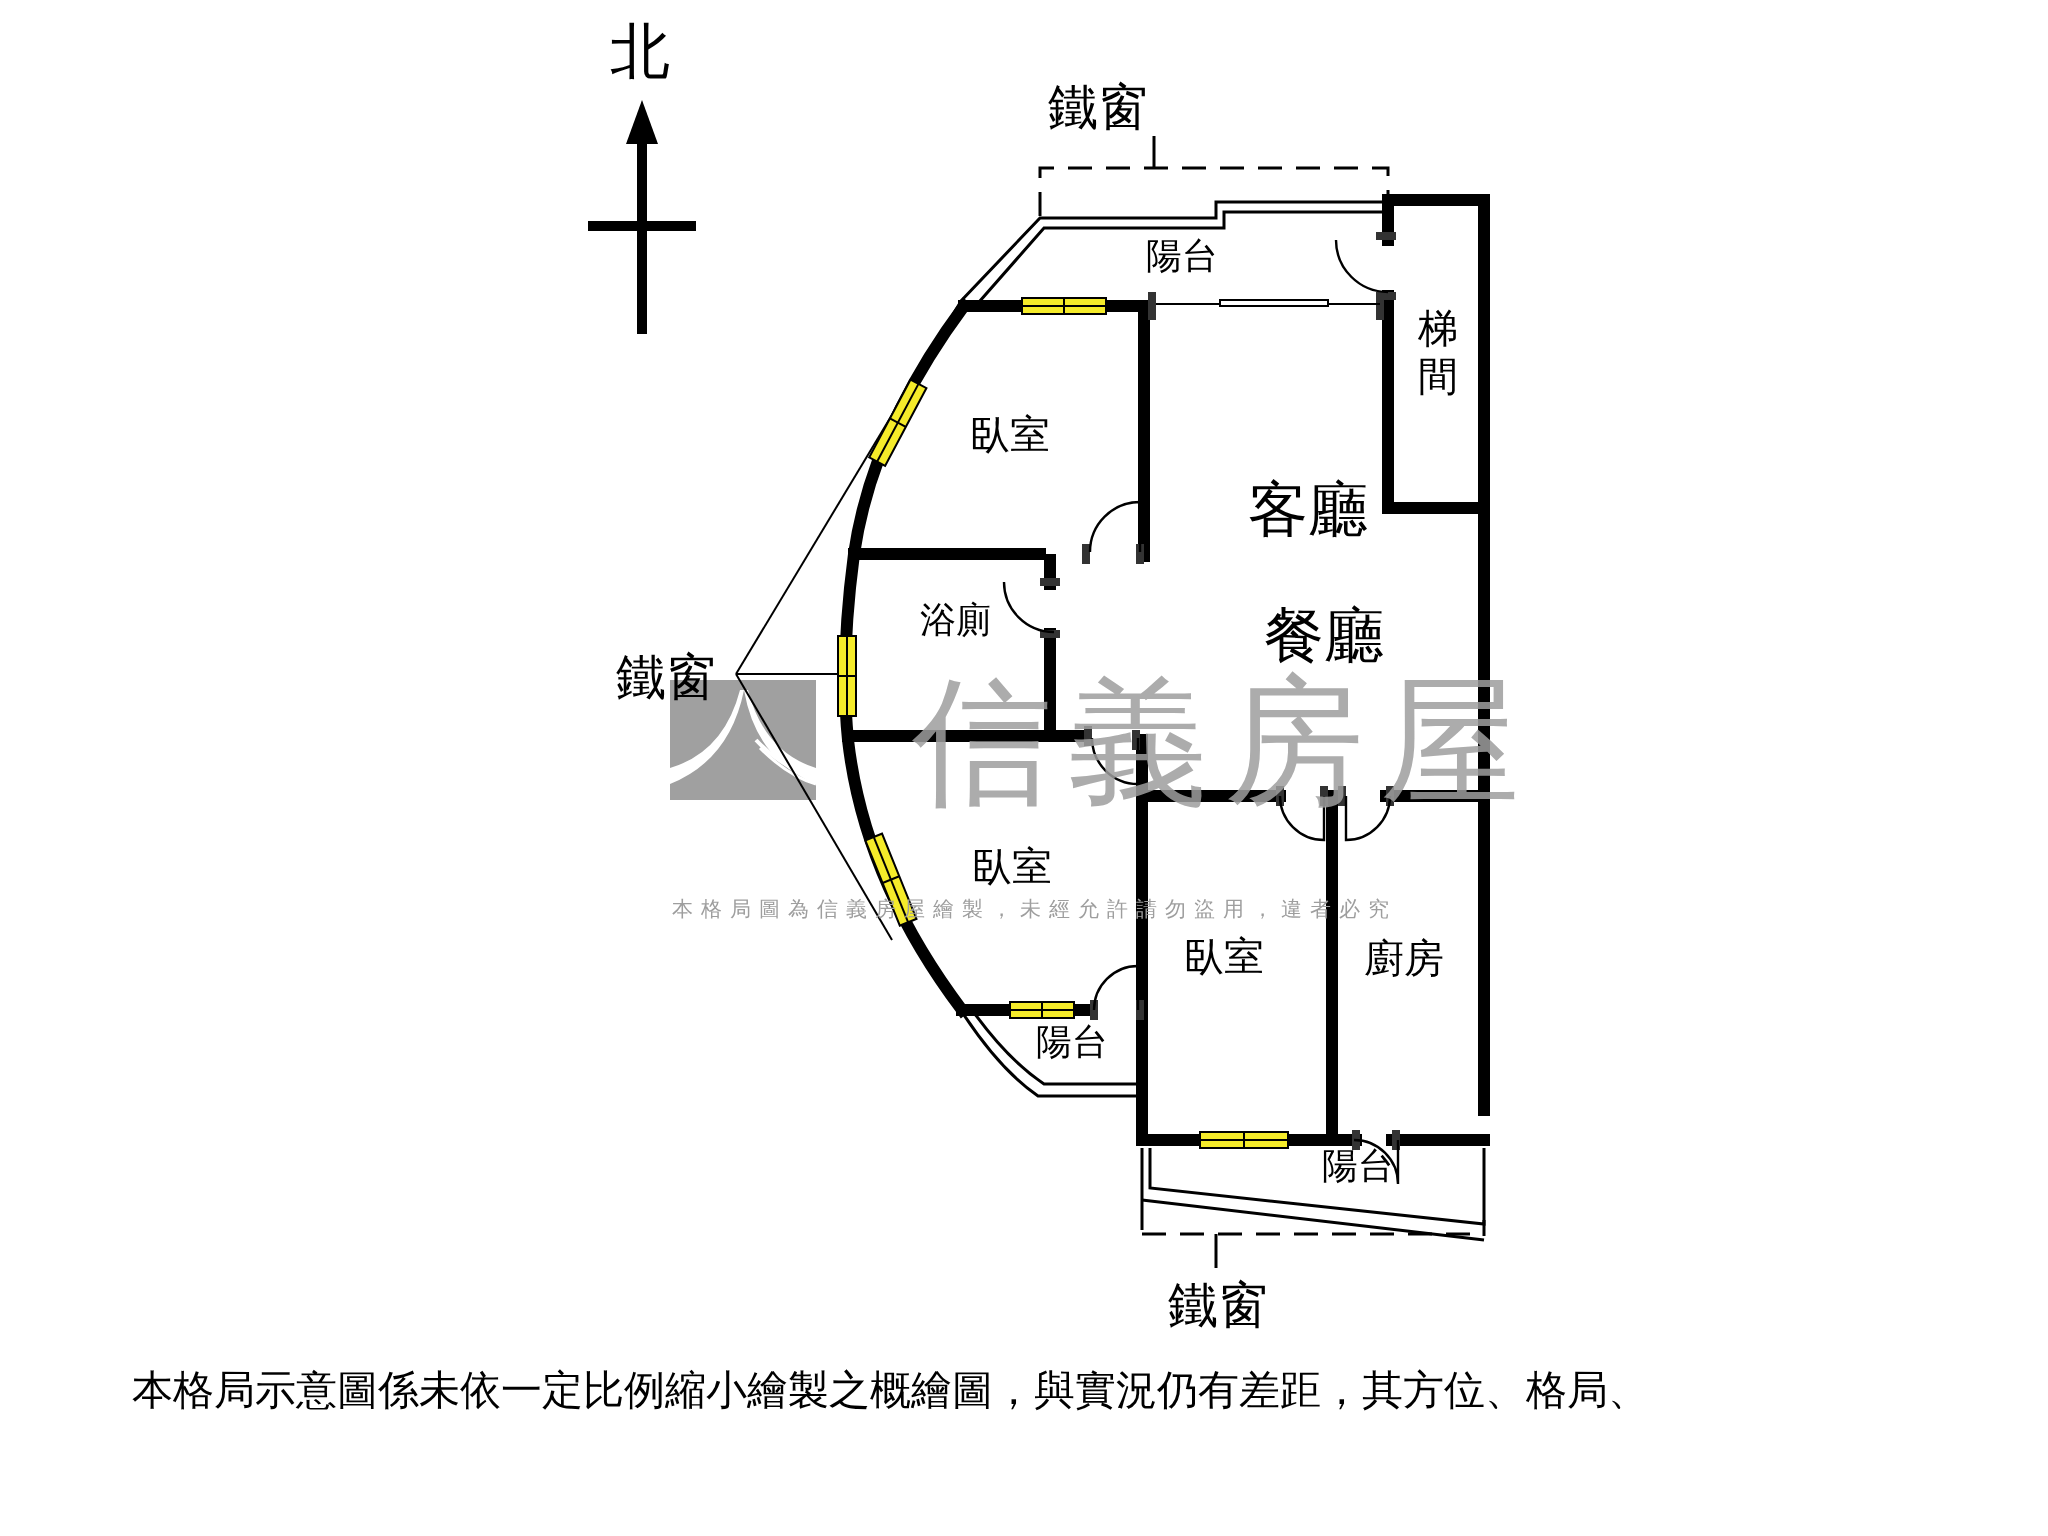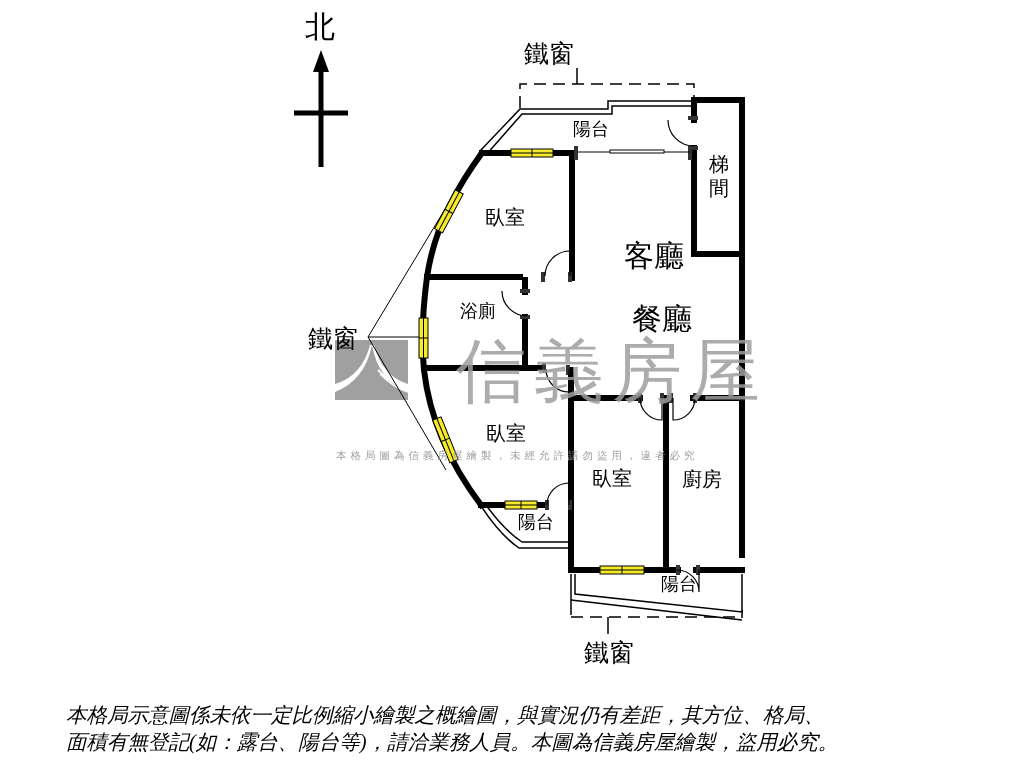--- a/index.html
+++ b/index.html
@@ -9,23 +9,23 @@
   .lbl { position:absolute; color:#000; white-space:nowrap; line-height:1; }
   .room-lg { font-size:30px; }
   .room-md { font-size:20px; }
   .room-sm { font-size:18px; }
   .north { font-size:30px; }
   .iron { font-size:25px; }
   .wm-big { position:absolute; font-family:"DejaVu Sans","Liberation Sans",sans-serif;
             font-size:70px; color:#9e9e9e; opacity:0.85; letter-spacing:8px; line-height:1;margin-left:44px; }
   .wm-small { position:absolute; font-family:"DejaVu Sans","Liberation Sans",sans-serif;
               font-size:10.5px; color:#9e9e9e; letter-spacing:4px; line-height:1;margin-top:36px; }
-  .disclaimer { position:absolute; left:66px; top:702px; width:900px;
+  .disclaimer { position:absolute; left:66px; top:683px; width:900px;
                 font-size:20.5px; line-height:27px; color:#000;
-                font-family:"Liberation Serif","DejaVu Serif",serif;font-style:italic; }
+                font-family:"Liberation Serif","DejaVu Serif",serif; }
   .disclaimer div { white-space:nowrap; }
   .stair-lbl { font-size:20px; line-height:24px; text-align:center; width:24px; }
 </style>
 </head>
 <body>
 
 <svg id="plan" width="1024" height="768" viewBox="0 0 1024 768">
 
   <g>
     <rect x="335" y="340" width="73" height="60" fill="#a0a0a0"></rect>
@@ -196,14 +196,13 @@
 <div class="lbl room-sm" style="left:460px; top:302px;">浴廁</div>
 <div class="lbl room-lg" style="left:632px; top:304px;">餐廳</div>
 <div class="lbl room-md" style="left:486px; top:423px;">臥室</div>
 <div class="lbl room-md" style="left:592px; top:468px;">臥室</div>
 <div class="lbl room-md" style="left:682px; top:469px;">廚房</div>
 <div class="lbl room-sm" style="left:518px; top:513px;">陽台</div>
 <div class="lbl room-sm" style="left:661px; top:575px;">陽台</div>
 
 <div class="disclaimer">
   <div>本格局示意圖係未依一定比例縮小繪製之概繪圖，與實況仍有差距，其方位、格局、</div>
-  <div>面積有無登記(如：露台、陽台等)，請洽業務人員。本圖為信義房屋繪製，盜用必究。</div>
 </div>
 
 </body></html>

